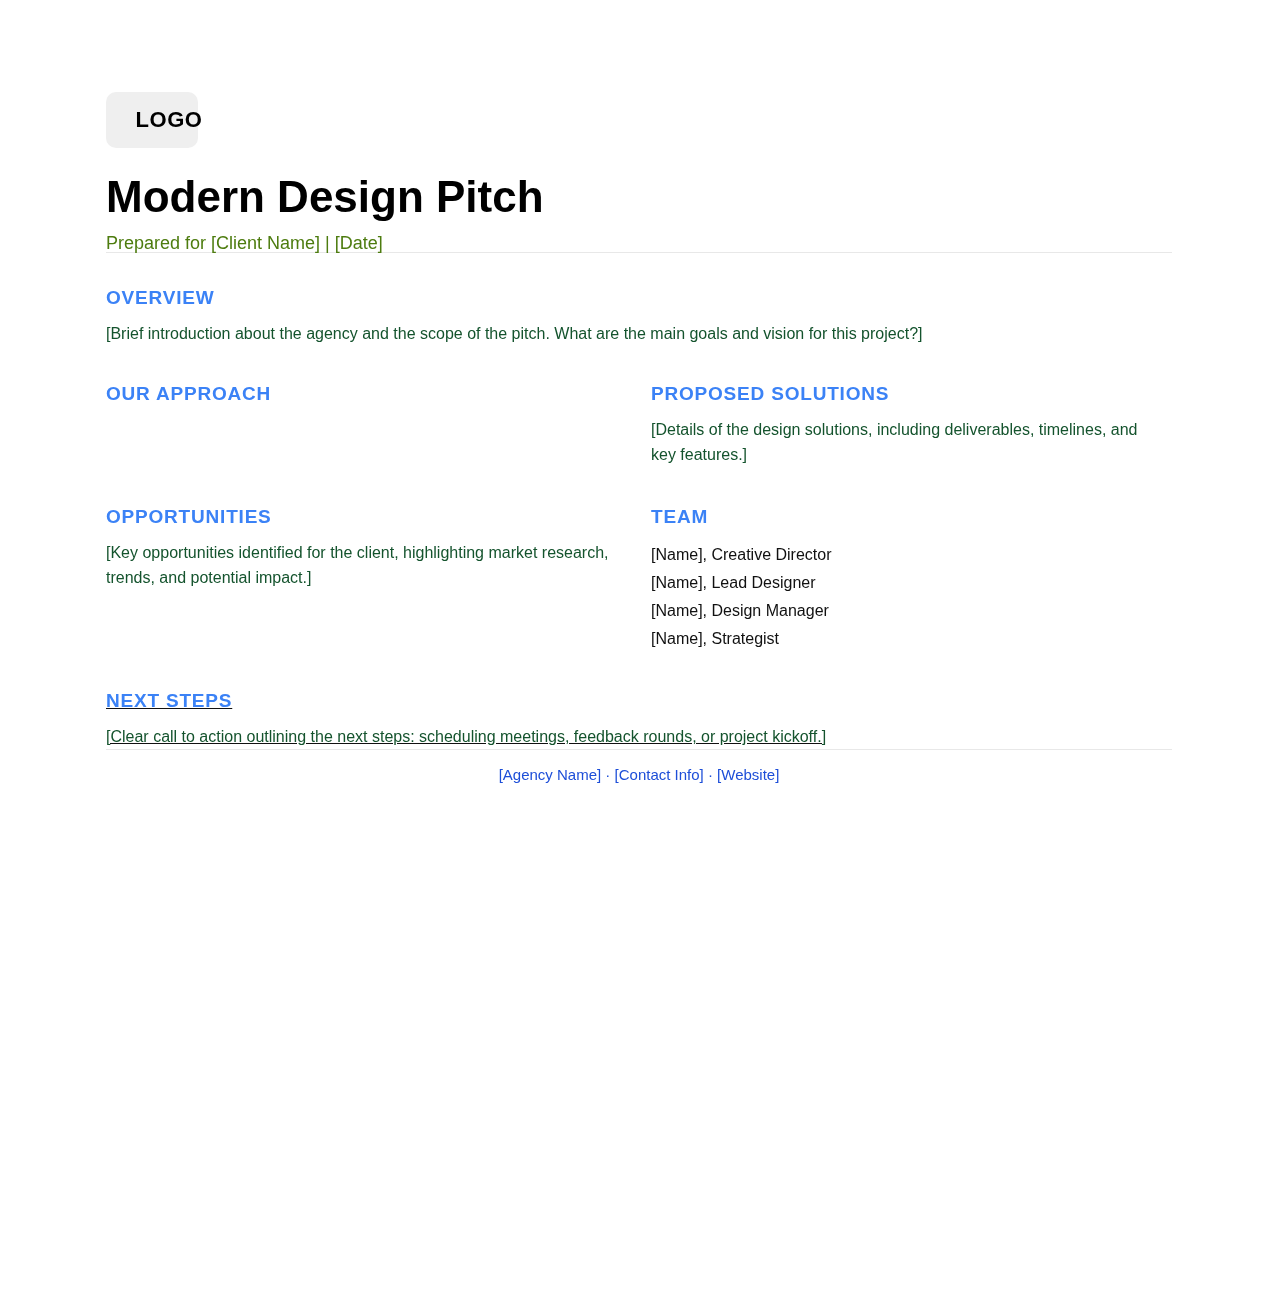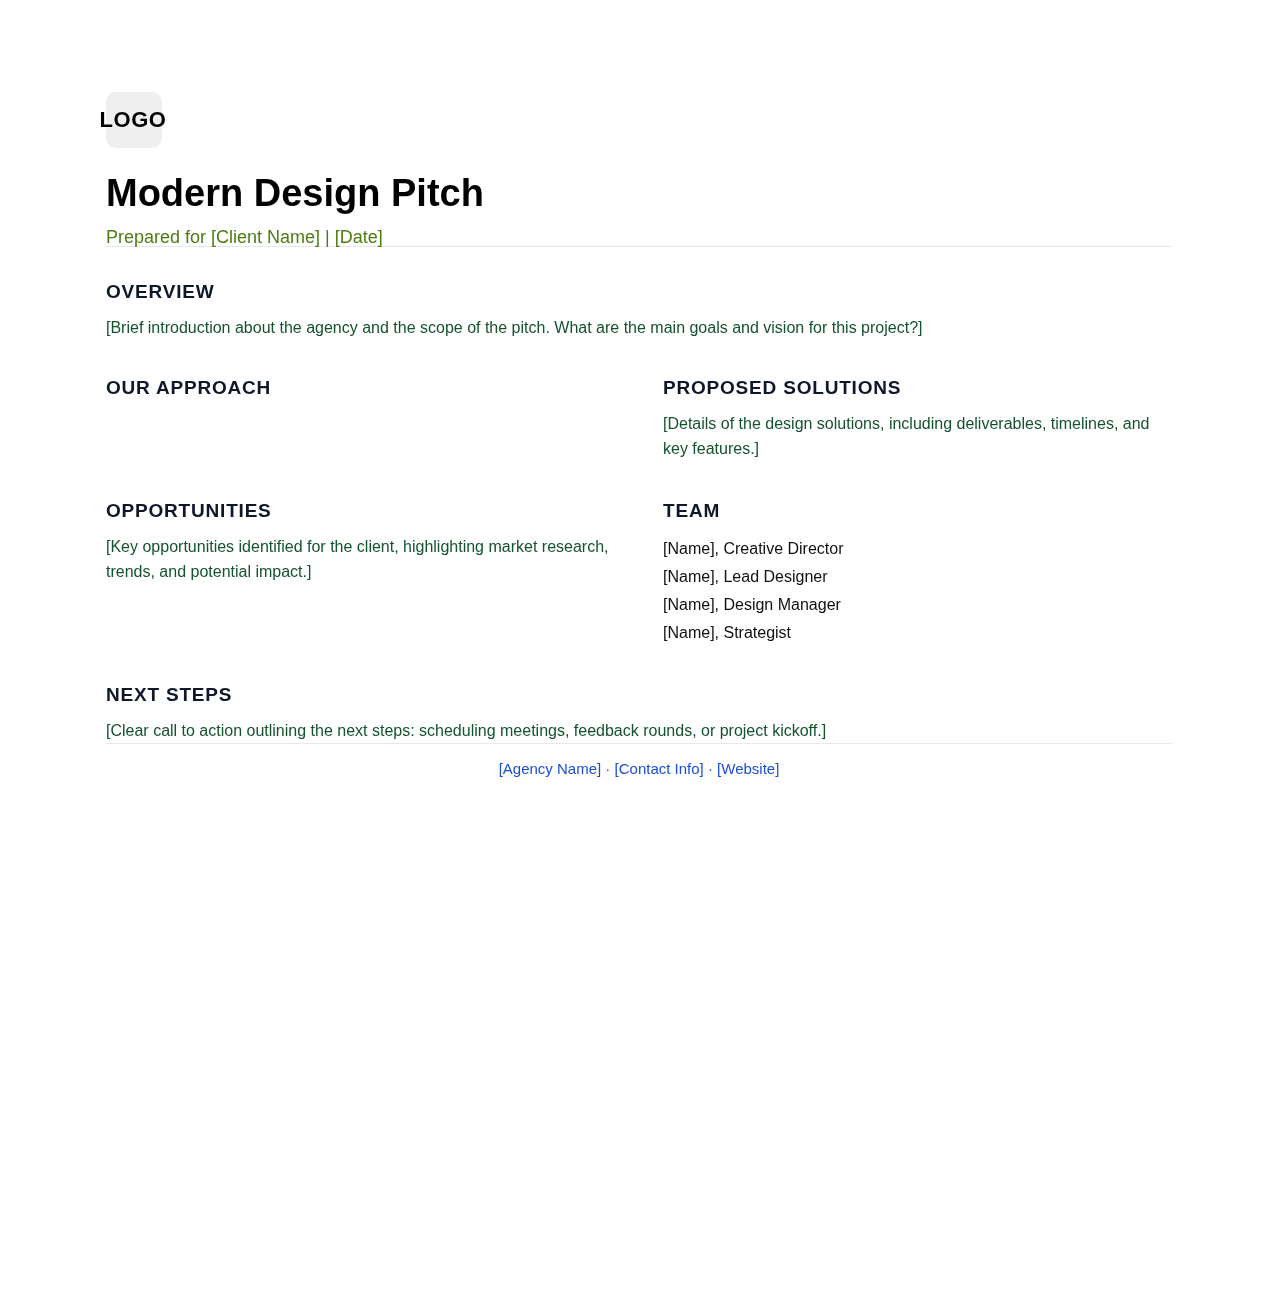--- a/index.html
+++ b/index.html
@@ -9,47 +9,47 @@
       color: #111111;
       position: relative;
     }
     .page {
       position: absolute; left: 106px; top: 92px; width: 1066px;
     }
     .logo {
       width: 56px; height: 56px; border-radius: 10px;
       background: #efefef;
       display: flex; align-items: center; justify-content: center;
-      overflow: visible; white-space: nowrap;
+      overflow: visible; white-space: nowrap; padding-left: 36px;
     }
     .logo span {
       font-weight: bold; font-size: 22px; color: #000; letter-spacing: 0.5px;
       margin-left: -2px;
     }
     h1 {
-      margin: 26px 0 0 0; font-size: 38px; line-height: 1.05; font-weight: bold; color: #000;
+      margin: 26px 0 0 0; font-size: 44px; line-height: 1.05; font-weight: bold; color: #000;
     }
     .subtitle { margin-top: 14px; font-size: 18px; color: #4d7c0f; line-height: 1; }
     hr.divider { border: none; border-top: 1px solid #e8e8e8; margin: 0; }
     .hdr-div { margin-top: 25px; }
     h2 {
-      margin: 0; font-size: 19px; font-weight: bold; letter-spacing: 0.8px; color: #0f172a; line-height: 1;
+      margin: 0; font-size: 19px; font-weight: bold; letter-spacing: 0.8px; color: #3b82f6; line-height: 1;
     }
     p { margin: 0; font-size: 16px; line-height: 25px; color: #14532d; }
     .overview { margin-top: 35px; }
     .overview p { margin-top: 14px; }
     .grid {
-      display: grid; grid-template-columns: 513px 513px; column-gap: 44px;
+      display: grid; grid-template-columns: 513px 513px; column-gap: 32px;
     }
     .row1 { margin-top: 38px; }
     .row2 { margin-top: 40px; }
     .section p { margin-top: 14px; }
     .team-list { list-style: none; margin: 15px 0 0 0; padding: 0; }
     .team-list li { font-size: 16px; line-height: 28px; color: #111; }
-    .next { margin-top: 38px; }
+    .next { margin-top: 38px; text-decoration: underline; }
     .next p { margin-top: 14px; }
     .foot-div { margin-top: 40px; }
     .footer { margin-top: 16px; text-align: center; font-size: 15px; color: #1d4ed8; }
   </style>
 </head>
 <body>
 
 <div class="page">
   <div class="logo">
     <span>LOGO</span>

